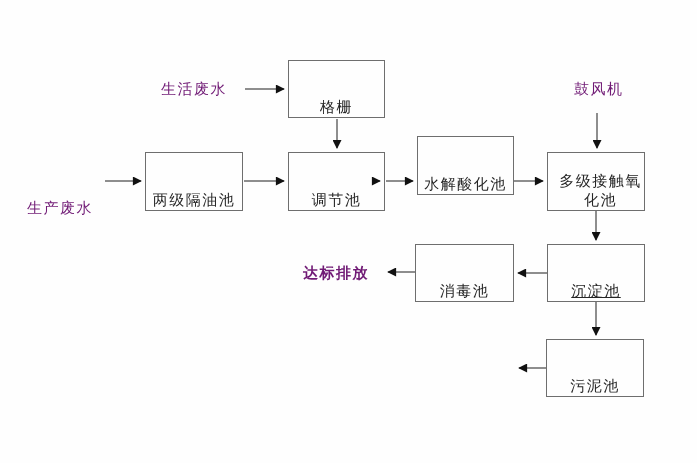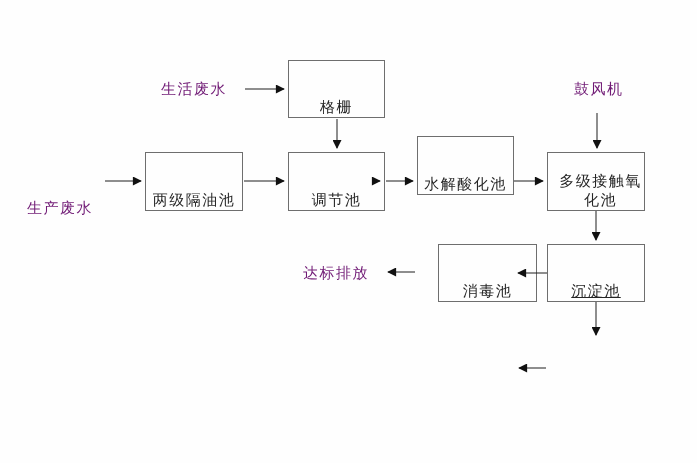--- a/index.html
+++ b/index.html
@@ -62,36 +62,39 @@
 
   <div class="node" style="left:417px; top:136px; width:97px; height:59px;">
     <span>水解酸化池</span>
   </div>
 
   <div class="node" style="left:547px; top:152px; width:98px; height:59px;padding-left:9px;">
     <span>多级接触氧</span>
     <span>化池</span>
   </div>
 
-  <div class="node" style="left:415px; top:244px; width:99px; height:58px;margin-left:23px;">
+  <div class="node" style="left:415px; top:244px; width:99px; height:58px;">
     <span>消毒池</span>
   </div>
 
   <div class="node" style="left:547px; top:244px; width:98px; height:58px;text-decoration:underline;">
     <span>沉淀池</span>
   </div>
 
+  <div class="node" style="left:546px; top:339px; width:98px; height:58px;">
+    <span>污泥池</span>
+  </div>
 
   <div class="flabel" style="left:161px; top:80px;">生活废水</div>
 
   <div class="flabel" style="left:27px; top:172px;margin-top:27px;">生产废水</div>
 
   <div class="flabel" style="left:574px; top:80px;">鼓风机</div>
 
-  <div class="flabel" style="left:303px; top:264px;">达标排放</div>
+  <div class="flabel" style="left:303px; top:264px;font-weight:bold;">达标排放</div>
 
 
   <svg class="arrows" viewBox="0 0 697 463">
     <defs>
       <marker id="ah" viewBox="0 0 10 10" refX="9" refY="5" markerWidth="10" markerHeight="9" orient="auto">
         <path d="M0,0 L10,5 L0,10 z" fill="#111111"></path>
       </marker>
     </defs>
 
     <line x1="245" y1="89" x2="284" y2="89" marker-end="url(#ah)"></line>

